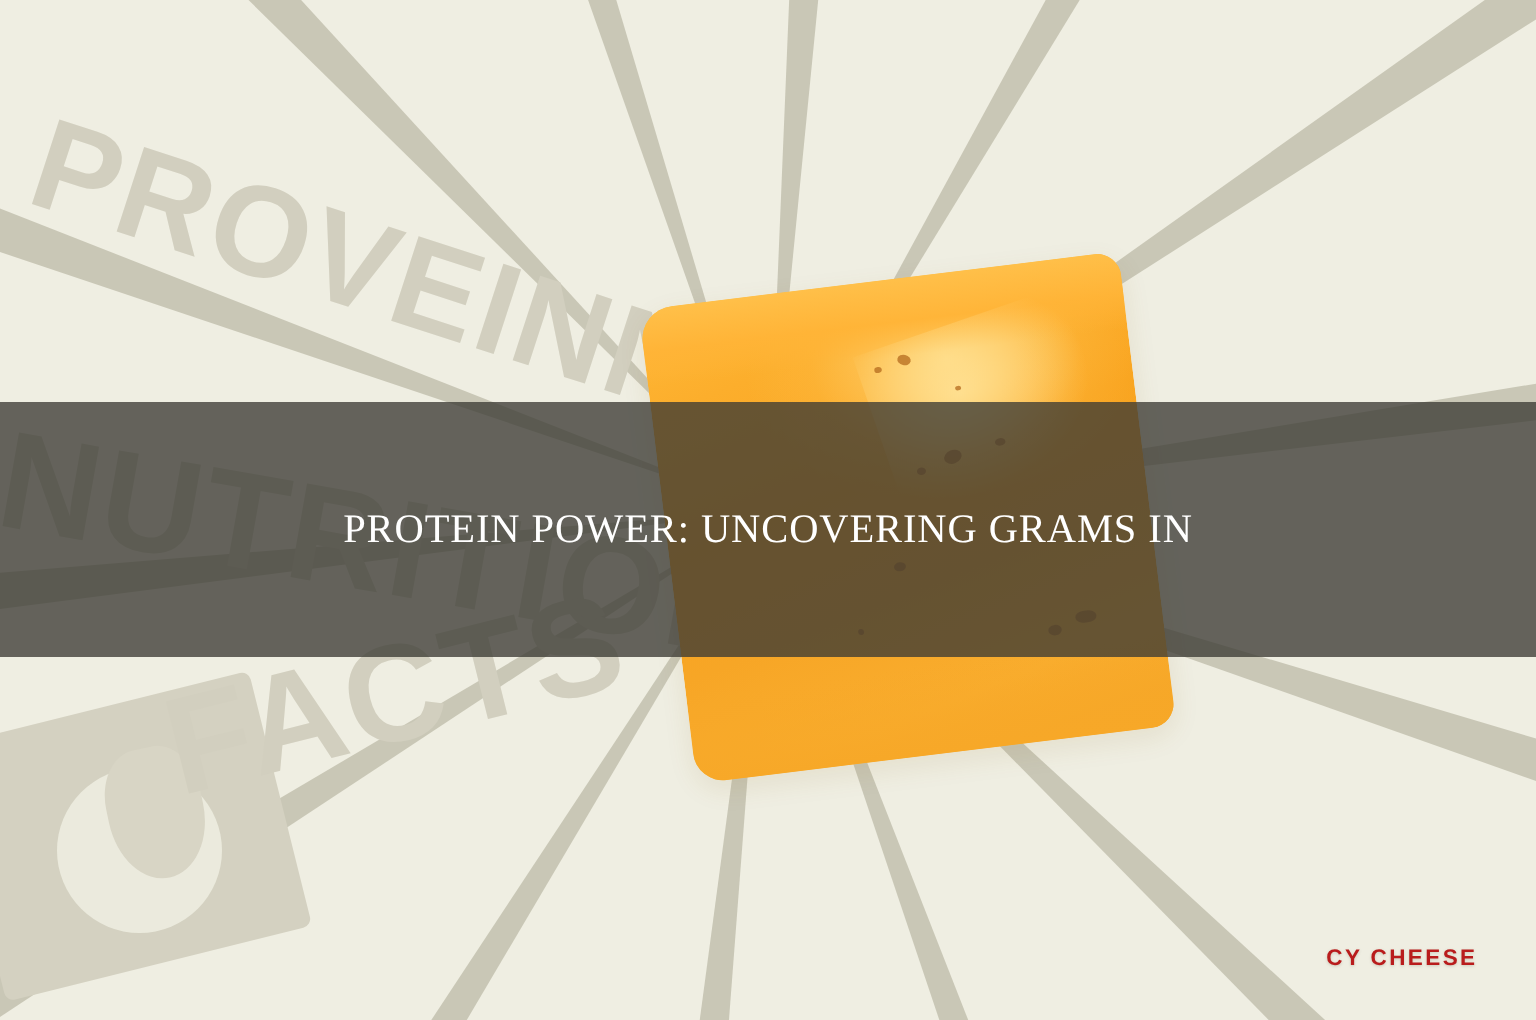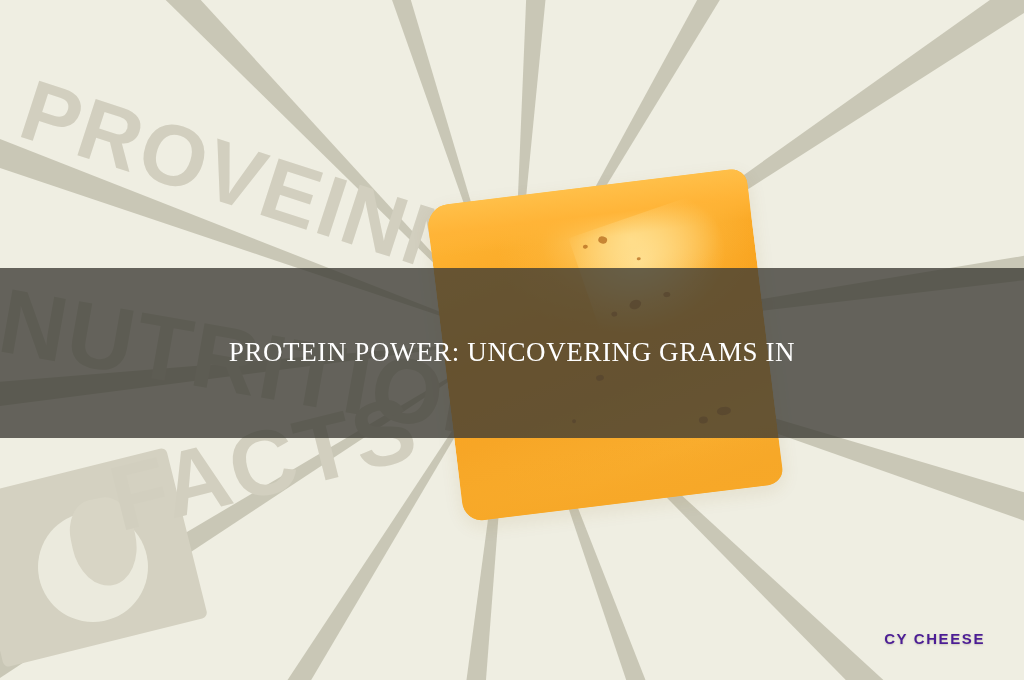--- a/index.html
+++ b/index.html
@@ -170,21 +170,21 @@
     line-height:1.15;
     text-align:center;
     margin-top:14px;
     white-space:nowrap;
   }
 
   
   #brand {
     position:absolute;
     right:39px; bottom:33px;
-    color:#4c1d95;
+    color:#b91c1c;
     font-size:15px;
     font-weight:700;
     letter-spacing:1.6px;
     text-shadow:0 1px 2px rgba(120,115,90,.30);
     white-space:nowrap;
   }
 </style>
 </head>
 <body>
 

